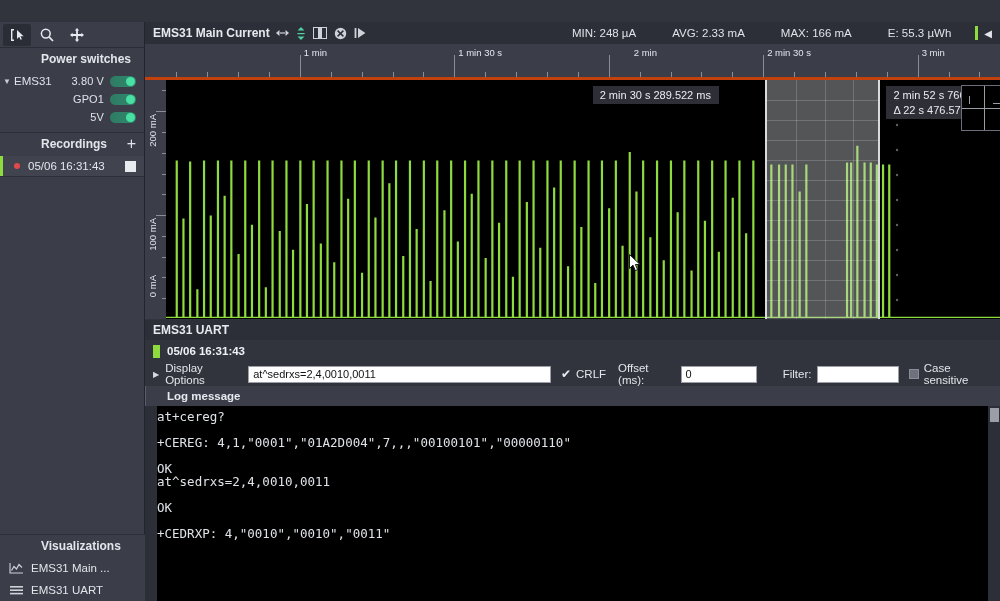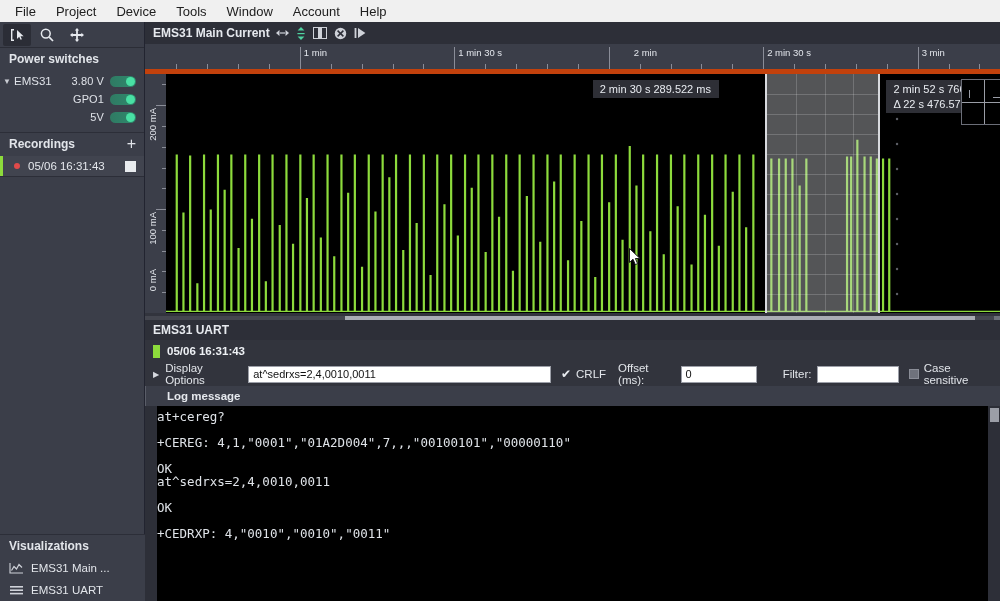--- a/index.html
+++ b/index.html
@@ -26,21 +26,21 @@
     position:absolute; left:0; top:22px; width:145px; height:579px;
     background:#3b3e49; border-right:1px solid #222430;
   }
   .ltoolbar { height:26px; background:#3b3e49; display:flex; align-items:center; gap:2px; padding-left:3px;
               border-bottom:1px solid #2b2d36;}
   .ltool { width:28px; height:22px; display:flex; align-items:center; justify-content:center; border-radius:2px;}
   .ltool.active { background:#2b2d36; }
   .ltool svg { display:block; }
 
   .panelhdr { height:22px; display:flex; align-items:center; justify-content:space-between;
-              padding:0 8px 0 9px; font-size:12px; color:#e2e5ea; font-weight:600;}
+              padding:0 8px 0 9px; font-size:12px; color:#e2e5ea; font-weight:600;margin-left:32px;}
   .sect-power { background:#3b3e49; }
   .sect-power .body { padding:2px 0 6px 0; }
   .prow { display:flex; align-items:center; height:18px; padding-right:8px; }
   .prow .caret { width:14px; text-align:center; font-size:8px; color:#c9ccd3; }
   .prow .nm { font-size:11.5px; color:#dfe2e8; }
   .prow .rlabel { margin-left:auto; font-size:11px; color:#dfe2e8; padding-right:6px; letter-spacing:.1px;}
   .sw { width:26px; height:11px; border-radius:6px; position:relative; background:#16171c; }
   .sw.on { background:linear-gradient(90deg,#2f7a63,#2f8a6d); }
   .sw i { position:absolute; top:1px; width:9px; height:9px; border-radius:50%; }
   .sw.on i { right:1px; background:#49e0a4; }
@@ -69,21 +69,21 @@
   .charthdr { height:22px; background:#2d2f38; display:flex; align-items:center; padding:0 4px 0 8px; }
   .charthdr .ctitle { font-size:12px; color:#e6e9ee; font-weight:600; margin-right:6px; }
   .chicons { display:flex; align-items:center; gap:7px; }
   .chicons svg { display:block; }
   .stats { margin-left:auto; display:flex; align-items:center; gap:0px; }
   .stat { font-size:11.5px; color:#dfe2e8; padding:0 18px; }
   .hdr-green { width:3px; height:14px; background:#8ddb3c; margin:0 6px 0 6px;}
   .hdr-arrow { color:#e2e5ea; font-size:10px; padding-right:4px; }
 
   
-  .ruler { position:relative; height:30px; background:#3b3e49; border-bottom:5px solid #c2410c;}
+  .ruler { position:relative; height:36px; background:#3b3e49; border-bottom:3px solid #c2410c;}
   .ruler .tk { position:absolute; bottom:0; width:1px; background:#8a8d98; }
   .ruler .tmaj { height:22px; }
   .ruler .tmin { height:5px; }
   .ruler .tlab { position:absolute; top:3px; font-size:9.5px; color:#e3e6ec; white-space:nowrap; }
 
   
   .plotwrap { position:relative; height:239px; background:#3b3e49; }
   .yaxis { position:absolute; left:0; top:0; width:21px; height:239px; background:#3b3e49; }
   .yaxis .ylab { position:absolute; left:2px; font-size:9.5px; color:#e3e6ec;
                  writing-mode:vertical-rl; transform:rotate(180deg); white-space:nowrap; }
@@ -148,29 +148,20 @@
                  font-size:12.5px; line-height:13px; padding:4px 0 0 12px; white-space:pre; }
   .vscroll { position:absolute; right:0; top:0; width:12px; bottom:0; background:#2d2f38; }
   .vscroll .thumb { position:absolute; right:1px; top:2px; width:9px; height:14px; background:#9b9ea7; }
   .logleftstrip { position:absolute; left:0; top:0; width:12px; bottom:0; background:#2d2f38; }
 </style>
 </head>
 <body>
 
 <div id="app">
 
-  <div class="menubar">
-    <div class="mi">File</div>
-    <div class="mi">Project</div>
-    <div class="mi">Device</div>
-    <div class="mi">Tools</div>
-    <div class="mi">Window</div>
-    <div class="mi">Account</div>
-    <div class="mi">Help</div>
-  </div>
 
   <div class="leftcol">
 
     <div class="ltoolbar">
       <div class="ltool active">
         <svg width="16" height="14" viewBox="0 0 16 14">
           <path d="M2 1 L5 1 L5 2.6 L3.4 2.6 L3.4 11.4 L5 11.4 L5 13 L2 13 Z" fill="#e6e9ee"></path>
           <path d="M8 2 L8 11 L10.2 8.7 L11.6 11.8 L12.9 11.2 L11.5 8.2 L14.6 8.2 Z" fill="#e6e9ee"></path>
         </svg>
       </div>
@@ -280,20 +271,28 @@
         </svg>
         <svg width="13" height="13" viewBox="0 0 13 13">
           <circle cx="6.5" cy="6.5" r="5.7" fill="#cfd2d9"></circle>
           <line x1="3.6" y1="3.6" x2="9.4" y2="9.4" stroke="#2d2f38" stroke-width="1.5"></line>
           <line x1="9.4" y1="3.6" x2="3.6" y2="9.4" stroke="#2d2f38" stroke-width="1.5"></line>
         </svg>
         <svg width="12" height="12" viewBox="0 0 12 12">
           <rect x="0.6" y="1" width="1.8" height="10" fill="#cfd2d9"></rect>
           <path d="M4 1 L11.4 6 L4 11 Z" fill="#cfd2d9"></path>
         </svg>
+      </span>
+      <span class="stats">
+        <span class="stat">MIN: 248 µA</span>
+        <span class="stat">AVG: 2.33 mA</span>
+        <span class="stat">MAX: 166 mA</span>
+        <span class="stat">E: 55.3 µWh</span>
+        <span class="hdr-green"></span>
+        <span class="hdr-arrow">◀</span>
       </span>
     </div>
 
     <div class="ruler" id="ruler">
         <div class="tk tmin" style="left: 31.2963px;"></div>
         <div class="tk tmin" style="left: 62.1852px;"></div>
         <div class="tk tmin" style="left: 93.0741px;"></div>
         <div class="tk tmin" style="left: 123.963px;"></div>
         <div class="tk tmin" style="left: 154.852px;"></div>
         <div class="tk tmin" style="left: 185.741px;"></div>

